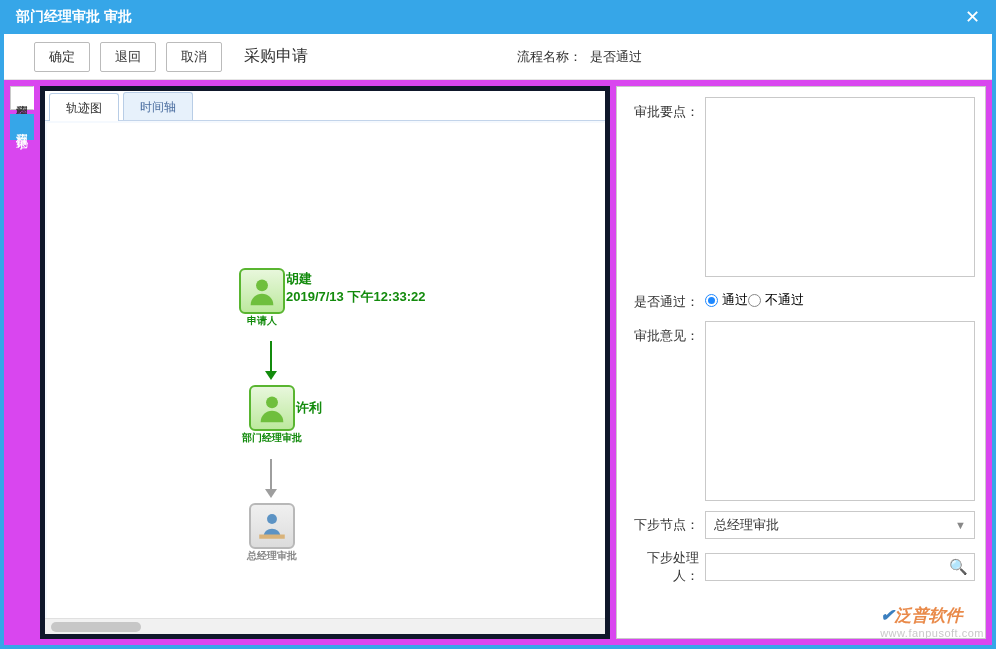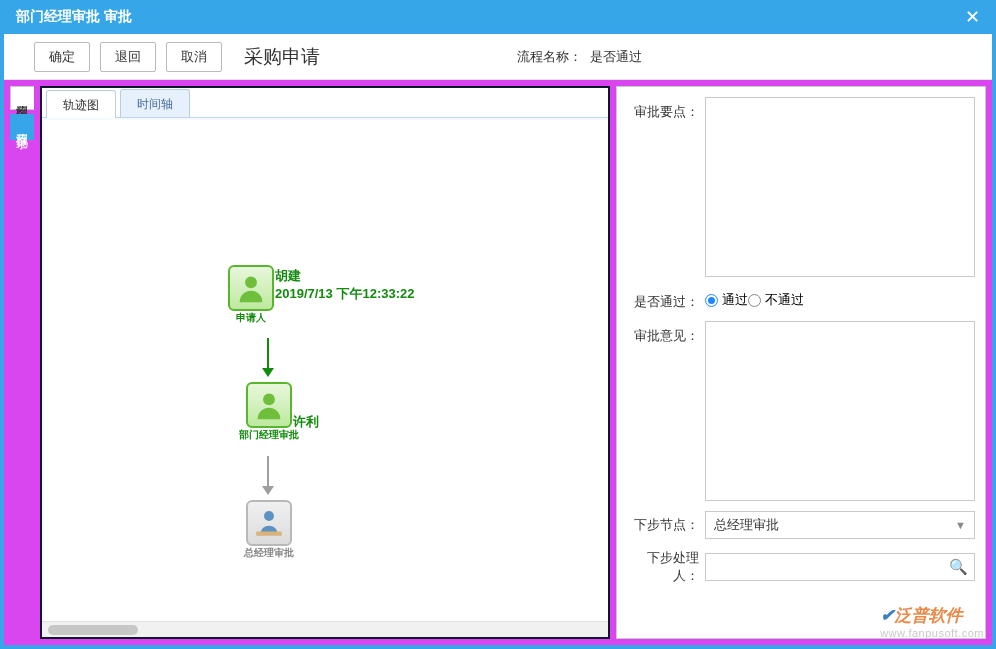--- a/index.html
+++ b/index.html
@@ -4,34 +4,34 @@
 <style>
 * { box-sizing: border-box; margin: 0; padding: 0; font-family: "Microsoft YaHei", Arial, sans-serif; }
 body { width: 996px; height: 649px; background: #fff; position: relative; overflow: hidden; font-size: 12px; }
 
 .modal { width: 996px; height: 649px; border: 4px solid #36a6e8; border-top: none; background: #d946ef; display: flex; flex-direction: column; }
 .title-bar { height: 34px; background: #36a6e8; display: flex; align-items: center; justify-content: space-between; padding: 0 12px; color: #fff; font-size: 14px; font-weight: bold; }
 .close-icon { cursor: pointer; font-size: 18px; font-weight: normal; }
 
 .toolbar-row { height: 46px; background: #fff; border-bottom: 1px solid #e4e4e4; display: flex; align-items: center; padding: 0 30px; }
 .toolbar-row .btn { height: 30px; min-width: 52px; padding: 0 14px; margin-right: 10px; border: 1px solid #bbb; background: #fff; color: #333; font-size: 13px; cursor: pointer; border-radius: 2px; }
-.workflow-label { margin-left: 12px; font-size: 19px; color: #333; }
+.workflow-label { margin-left: 12px; font-size: 16px; color: #333; }
 .flow-name-label { margin-left: auto; margin-right: 8px; font-size: 13px; color: #333; }
 .flow-name-value { font-size: 13px; color: #333; margin-right: 320px; }
 
 .body-area { flex: 1; display: flex; padding: 6px; gap: 6px; min-height: 0; }
 
 
 .vtabs { width: 24px; display: flex; flex-direction: column; }
 .vtab { writing-mode: vertical-rl; text-orientation: upright; padding: 8px 3px; border: 1px solid #c9c9c9; font-size: 12px; cursor: pointer; text-align: center; letter-spacing: 2px; }
 .vtab.active { background: #fff; color: #333; border-right: 1px solid #fff; }
 .vtab.inactive { background: #36a6e8; color: #fff; border-color: #36a6e8; margin-top: 4px; }
 
 
-.center-panel { flex: 1; border: 2px solid #0f172a; background: #fff; display: flex; flex-direction: column; min-width: 0; }
+.center-panel { flex: 1; border: 5px solid #0f172a; background: #fff; display: flex; flex-direction: column; min-width: 0; }
 .inner-tabs { height: 30px; display: flex; align-items: flex-end; border-bottom: 1px solid #c3d4ea; background: #fff; }
 .inner-tab { height: 28px; line-height: 28px; padding: 0 16px; border: 1px solid #b8cde6; margin-left: 4px; font-size: 12px; cursor: pointer; border-bottom: none; border-radius: 3px 3px 0 0; }
 .inner-tab.active { background: #fff; color: #333; position: relative; top: 1px; }
 .inner-tab.inactive { background: #e7f1fb; color: #4b6ea0; }
 .diagram-wrap { flex: 1; position: relative; background: #f5f9fe; overflow: auto; }
 .diagram-inner { position: relative; width: 760px; height: 700px; background: #fff; margin: 2px; }
 
 
 .node { position: absolute; text-align: center; }
 .avatar-box { width: 46px; height: 46px; border: 2px solid #59b530; border-radius: 6px; background: linear-gradient(#e8f7dc,#bde99e); display: flex; align-items: center; justify-content: center; margin: 0 auto; }
@@ -97,21 +97,21 @@
     </div>
 
     <div class="center-panel">
       <div class="inner-tabs">
         <div class="inner-tab active">轨迹图</div>
         <div class="inner-tab inactive">时间轴</div>
       </div>
       <div class="diagram-wrap">
         <div class="diagram-inner">
 
-          <div class="node" style="left:177px; top:145px; width:60px;">
+          <div class="node" style="left:185px; top:145px; width:60px;">
             <div class="avatar-box">
               <svg class="person-svg" viewBox="0 0 24 24">
                   <circle cx="12" cy="8" r="4.2" fill="#6fbf3d"></circle>
                   <path d="M4 22c0-5 4-8 8-8s8 3 8 8z" fill="#6fbf3d"></path>
                 </svg>
             </div>
             <div class="side-info">
               <div>胡建</div>
               <div>2019/7/13 下午12:33:22</div>
             </div>
@@ -123,21 +123,21 @@
               <div class="arrow-head"></div>
           </div>
 
           <div class="node" style="left:195px; top:262px; width:60px;">
             <div class="avatar-box">
               <svg class="person-svg" viewBox="0 0 24 24">
                   <circle cx="12" cy="8" r="4.2" fill="#6fbf3d"></circle>
                   <path d="M4 22c0-5 4-8 8-8s8 3 8 8z" fill="#6fbf3d"></path>
                 </svg>
             </div>
-            <div class="side-info" style="top:31px;">许利</div>
+            <div class="side-info" style="top:14px;">许利</div>
             <div class="node-label">部门经理审批</div>
           </div>
 
           <div class="arrow" style="left:224px; top:336px;">
             <div class="arrow-line gray"></div>
               <div class="arrow-head gray"></div>
           </div>
 
           <div class="node" style="left:195px; top:380px; width:60px;">
             <div class="avatar-box gray">

